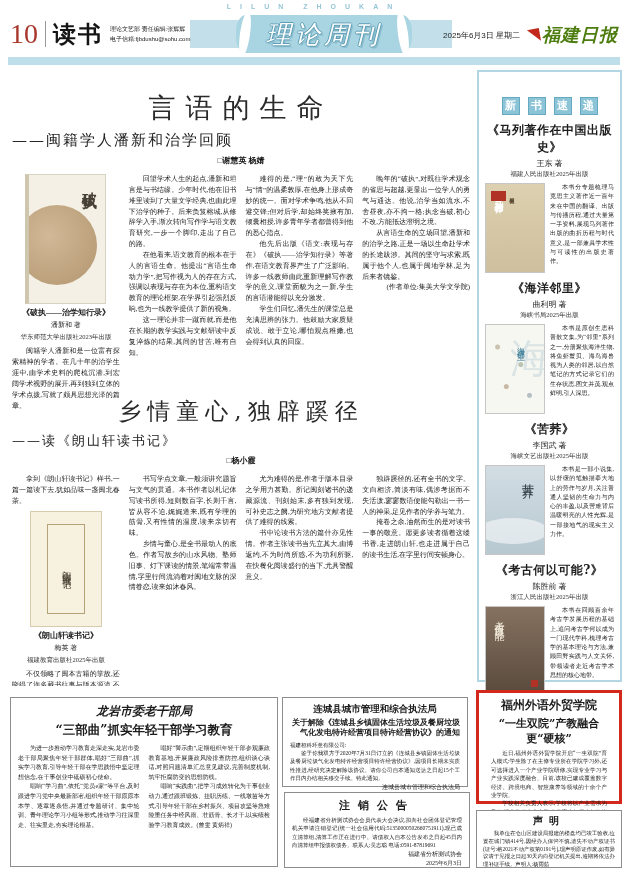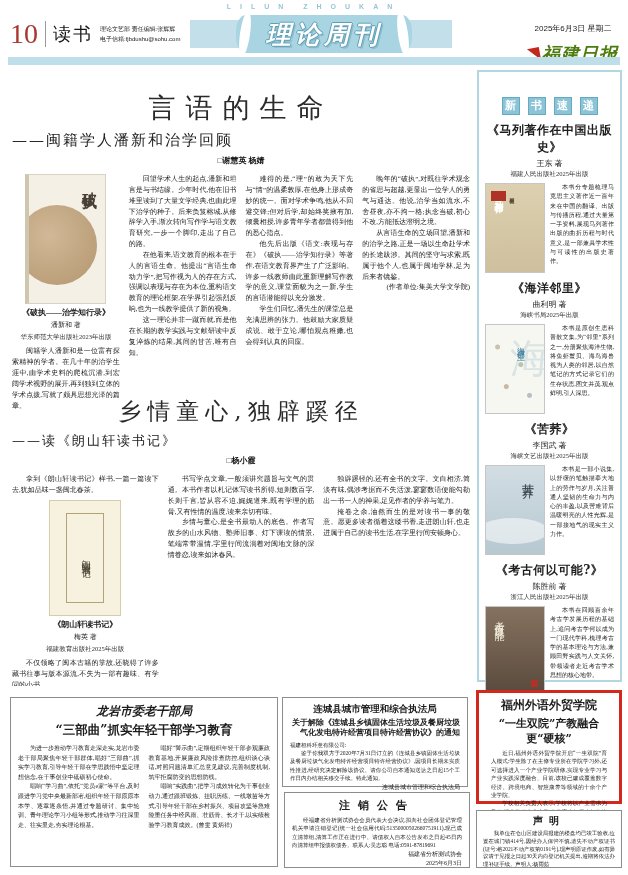--- a/index.html
+++ b/index.html
@@ -9,28 +9,28 @@
   .masthead-top{position:absolute;top:3px;left:0;right:0;text-align:center;
     font-family:"Liberation Sans",sans-serif;font-size:7px;font-weight:bold;
     letter-spacing:9px;color:#96c5d6;}
   .band{position:absolute;top:15px;left:8px;width:612px;height:38px;}
   .band-strip{position:absolute;left:182px;top:5px;width:262px;height:28px;background:#c3e0ea;}
   .banner{position:absolute;left:228px;top:0;width:176px;height:38px;background:#a9d4e2;
     border-radius:10px/16px;display:flex;align-items:center;justify-content:center;}
   .banner:before,.banner:after{content:"";position:absolute;top:-4px;width:10px;height:46px;background:#fff;border-radius:50%;}
   .banner:before{left:4px;transform:rotate(8deg);}
   .banner:after{right:4px;transform:rotate(-8deg);}
-  .banner-text{font-family:"DejaVu Serif",serif;font-style:italic;font-weight:bold;font-size:25px;
+  .banner-text{font-family:"DejaVu Serif",serif;font-style:italic;font-weight:normal;font-size:25px;
     letter-spacing:4px;color:#fff;text-shadow:1px 0 0 #5f9fb6,-1px 0 0 #5f9fb6,0 1px 0 #5f9fb6,0 -1px 0 #5f9fb6,2px 2px 0 #8abdce;}
   .hdr-left{position:absolute;left:2px;top:2px;display:flex;align-items:center;gap:7px;height:34px;}
   .pgnum{font-family:"Liberation Serif",serif;font-size:28px;color:#a8372c;line-height:1;}
   .pgdiv{width:1px;height:26px;background:#9a9a9a;}
-  .section-label{font-family:"DejaVu Serif",serif;font-size:18px;font-weight:normal;color:#141414;letter-spacing:2px;}
+  .section-label{font-family:"DejaVu Serif",serif;font-size:23px;font-weight:bold;color:#141414;letter-spacing:2px;}
   .dept{font-family:"Liberation Sans",sans-serif;font-size:6px;line-height:1.7;color:#222;}
-  .hdr-right{position:absolute;right:2px;top:8px;display:flex;align-items:center;gap:8px;flex-direction:column;}
+  .hdr-right{position:absolute;right:2px;top:8px;display:flex;align-items:center;gap:8px;}
   .date-line{font-family:"Liberation Sans",sans-serif;font-size:8px;color:#222;}
   .logo{display:flex;align-items:center;gap:2px;}
   .logo-mark{width:0;height:0;border-left:12px solid transparent;border-top:13px solid #c2281b;transform:rotate(-10deg);}
   .logo-text{font-family:Liberation Mono, monospace;font-style:italic;font-weight:bold;font-size:18px;color:#4d7c0f;letter-spacing:1px;}
   .blue-bar{position:absolute;top:57px;left:8px;width:612px;height:8px;background:#bedfe9;}
   
   .article{position:absolute;left:12px;width:458px;}
   #article1{top:90px;}
   #article2{top:396px;}
   .a-title{ text-align:center;font-family:"DejaVu Serif",serif;font-size:27px;font-weight:500;
@@ -205,20 +205,24 @@
           <div class="cap2">梅英 著</div>
           <div class="cap3">福建教育出版社2025年出版</div>
         </div>
         <p class="after-fig">不仅领略了闽本古籍的掌故,还晓得了许多藏书往事与版本源流,不失为一部有趣味、有学问的小书。</p>
       </div>
       <div class="col">
         <p>书写学点文章,一般须讲究题旨与文气的贯通。本书作者以札记体写读书所得,短则数百字,长则千言,皆从容不迫,娓娓道来,既有学理的筋骨,又有性情的温度,读来亲切有味。</p>
         <p>乡情与童心,是全书最动人的底色。作者写故乡的山水风物、塾师旧事、灯下课读的情景,笔端常带温情,字里行间流淌着对闽地文脉的深情眷恋,读来如沐春风。</p>
       </div>
       <div class="col">
+        <p>尤为难得的是,作者于版本目录之学用力甚勤。所记闽刻诸书的递藏源流、刊刻始末,多有独到发现,可补史志之阙,为研究地方文献者提供了难得的线索。</p>
+        <p>书中论读书方法的篇什亦见性情。作者主张读书当先立其大,由博返约,不为时尚所惑,不为功利所驱,在快餐化阅读盛行的当下,尤具警醒意义。</p>
+      </div>
+      <div class="col">
         <p>独辟蹊径的,还有全书的文字。文白相济,简淡有味,偶涉考据而不失活泼,寥寥数语便能勾勒出一书一人的神采,足见作者的学养与笔力。</p>
         <p>掩卷之余,油然而生的是对读书一事的敬意。愿更多读者循着这缕书香,走进朗山轩,也走进属于自己的读书生活,在字里行间安顿身心。</p>
       </div>
     </div>
   </div>
 
   <div class="sidebar">
     <div class="sb-header">
       <span class="sb-tile">新</span>
       <span class="sb-tile">书</span>

